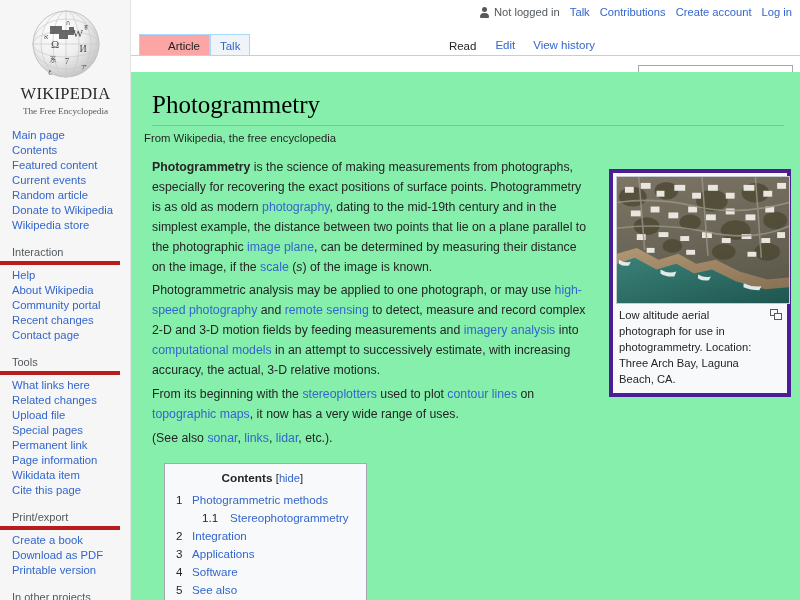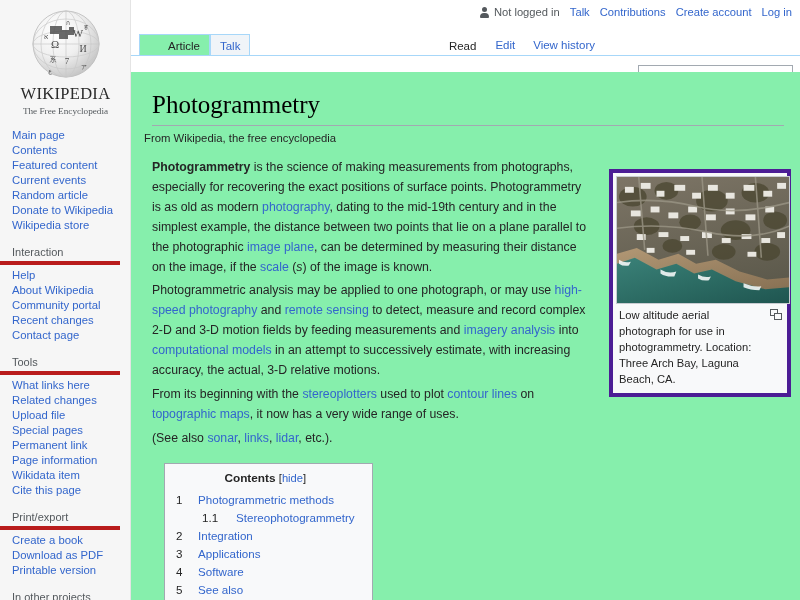--- a/index.html
+++ b/index.html
@@ -81,21 +81,21 @@
   #content-head { position: absolute; left: 131px; top: 26px; width: 669px; height: 30px; }
   .tabs-left { position: absolute; left: 8px; bottom: 0; display: flex; align-items: flex-end; }
   .tabs-right { position: absolute; right: 196px; bottom: 0; display: flex; align-items: flex-end; }
   .vtab {
     height: 22px; line-height: 22px;
     padding: 0 9px; font-size: 11.5px;
     background: #f0f4f8;
     border: 1px solid #a7d7f9; border-bottom: none;
     color: #3366cc; cursor: pointer; white-space: nowrap;
   }
-  .vtab.selected { background: #86efac; color: #252525; border-color: #a7d7f9; padding-left: 28px; }
+  .vtab.selected { background: #fca5a5; color: #252525; border-color: #a7d7f9; padding-left: 28px; }
   .vtab.plain { background: transparent; border-color: transparent; color: #252525; }
   .vtab.plain-link { background: transparent; border: none; color: #3366cc; }
 
   #tab-underline {
     position: absolute; left: 131px; top: 55px;
     width: 669px; height: 1px; background: #a7d7f9;
   }
 
   
   #search-box {
@@ -165,21 +165,21 @@
   }
   #toctitle { text-align: center; margin: 0 0 6px 0; }
   #toctitle .t { font-weight: bold; font-size: 11.8px; color: #252525; }
   #toctitle .hide { font-size: 11.2px; color: #252525; }
   #toctitle .hide .br { color: #252525; }
   #toc ul { list-style: none; margin: 0; padding: 0; }
   #toc li { line-height: 18px; white-space: nowrap; }
   #toc li.sub { padding-left: 26px; }
   .tocnumber { color: #252525; display: inline-block; min-width: 10px; }
   .tocnumber.sub { min-width: 22px; }
-  .toctext { color: #3366cc; cursor: pointer; margin-left: 12px; }
+  .toctext { color: #3366cc; cursor: pointer; margin-left: 6px; }
 </style>
 </head>
 <body>
 
 <div id="page">
 
   <div id="left-panel">
 
     <div id="logo-block">
       <div class="globe-wrap">

